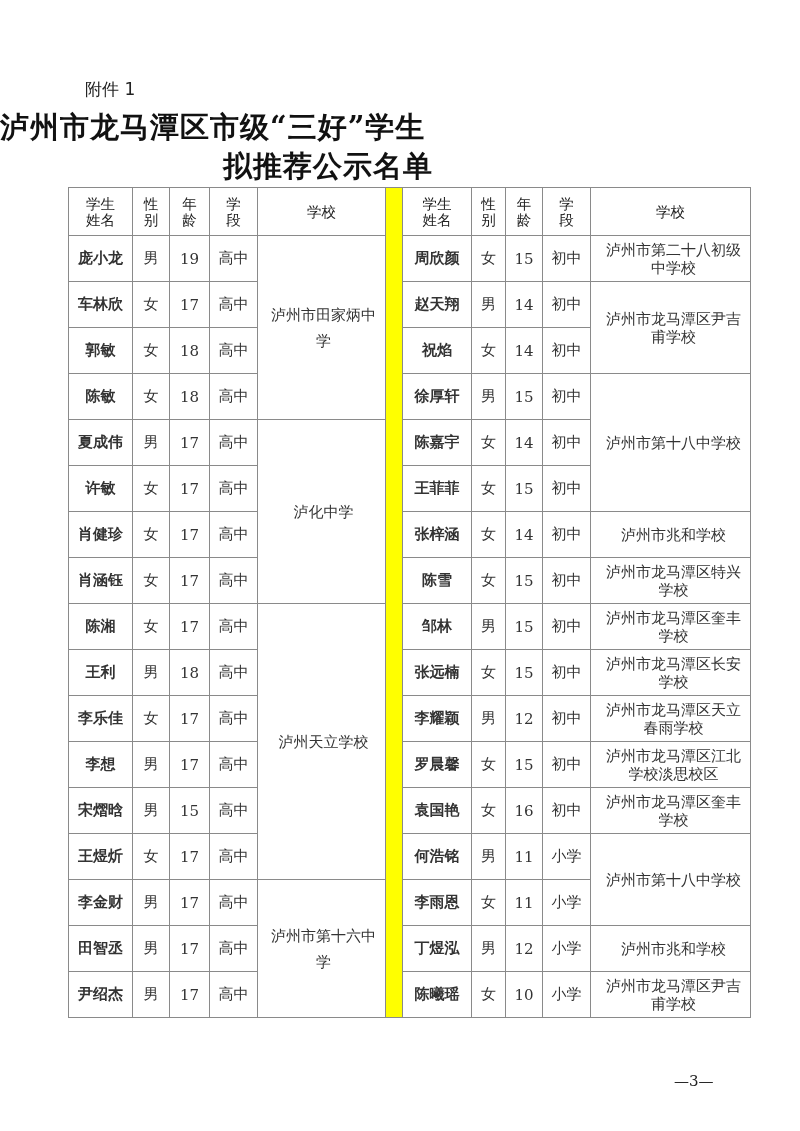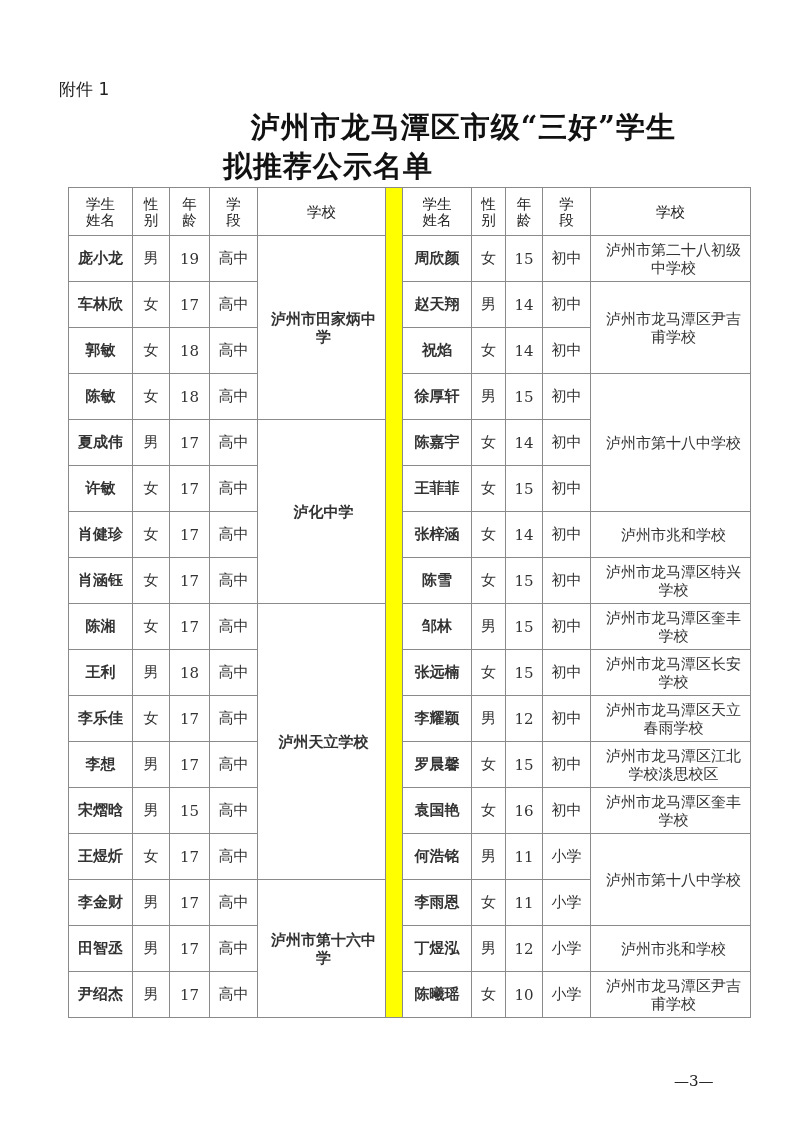--- a/index.html
+++ b/index.html
@@ -1,30 +1,30 @@
 <!DOCTYPE html>
 <html><head>
 <meta charset="utf-8">
 <style>
   html, body { margin: 0; padding: 0; background: #ffffff; }
   body { width: 800px; height: 1131px; position: relative; overflow: hidden;
          font-family: "DejaVu Sans", sans-serif; color: #1a1a1a; }
-  .attach { position: absolute; left: 59px; top: 78px; font-size: 17px; color: #222; }
-  .title1 { position: absolute; left: 0; width: 676px; top: 108px; text-align: right;
+  .attach { position: absolute; left: 85px; top: 78px; font-size: 17px; color: #222; }
+  .title1 { position: absolute; left: 0; width: 676px; top: 108px; text-align: left;
             font-family: "DejaVu Serif", serif; font-weight: bold; font-size: 29px; letter-spacing: 1px; color: #111; }
   .title2 { position: absolute; left: 0; width: 656px; top: 147px; text-align: center;
             font-family: "DejaVu Serif", serif; font-weight: bold; font-size: 29px; letter-spacing: 1px; color: #111; }
   table.roster { position: absolute; left: 68px; top: 187px; border-collapse: collapse; table-layout: fixed; }
   table.roster td { border: 1px solid #8a8a8a; padding: 0; text-align: center; vertical-align: middle;
                     font-size: 15px; color: #333; height: 45px; }
   table.roster tr.hdr td { height: 47px; font-size: 14.5px; line-height: 16px; color: #222; }
   td.nm { font-weight: bold; color: #222; font-size: 15px; }
   td.num { font-family: "DejaVu Serif", serif; }
   td.sch { text-align: right; padding: 0 8px 0 14px !important; font-size: 14px; line-height: 18px; color: #444; }
-  td.sch-l { text-align: right; padding: 0 6px 0 10px !important; font-size: 14px; line-height: 18px; color: #444; font-weight: bold; }
+  td.sch-l { text-align: right; padding: 0 6px 0 10px !important; font-size: 14px; line-height: 26px; color: #444; }
   td.yellow { background: #ffff00; border-top: none; border-bottom: none; }
   .pagenum { position: absolute; left: 674px; top: 1072px; font-family: "DejaVu Serif", serif; font-size: 15px; color: #222; }
 </style>
 </head>
 <body>
 
 <div class="attach">附件 1</div>
 <div class="title1">泸州市龙马潭区市级“三好”学生</div>
 <div class="title2">拟推荐公示名单</div>
 

